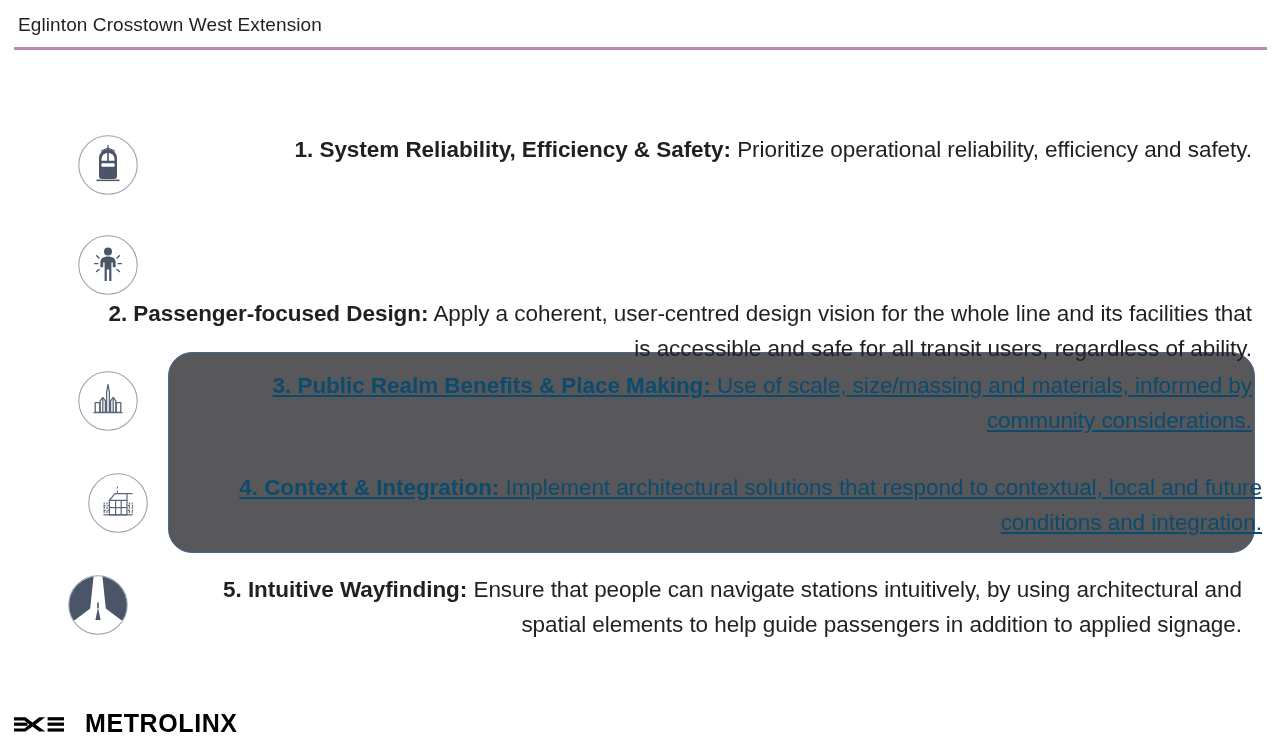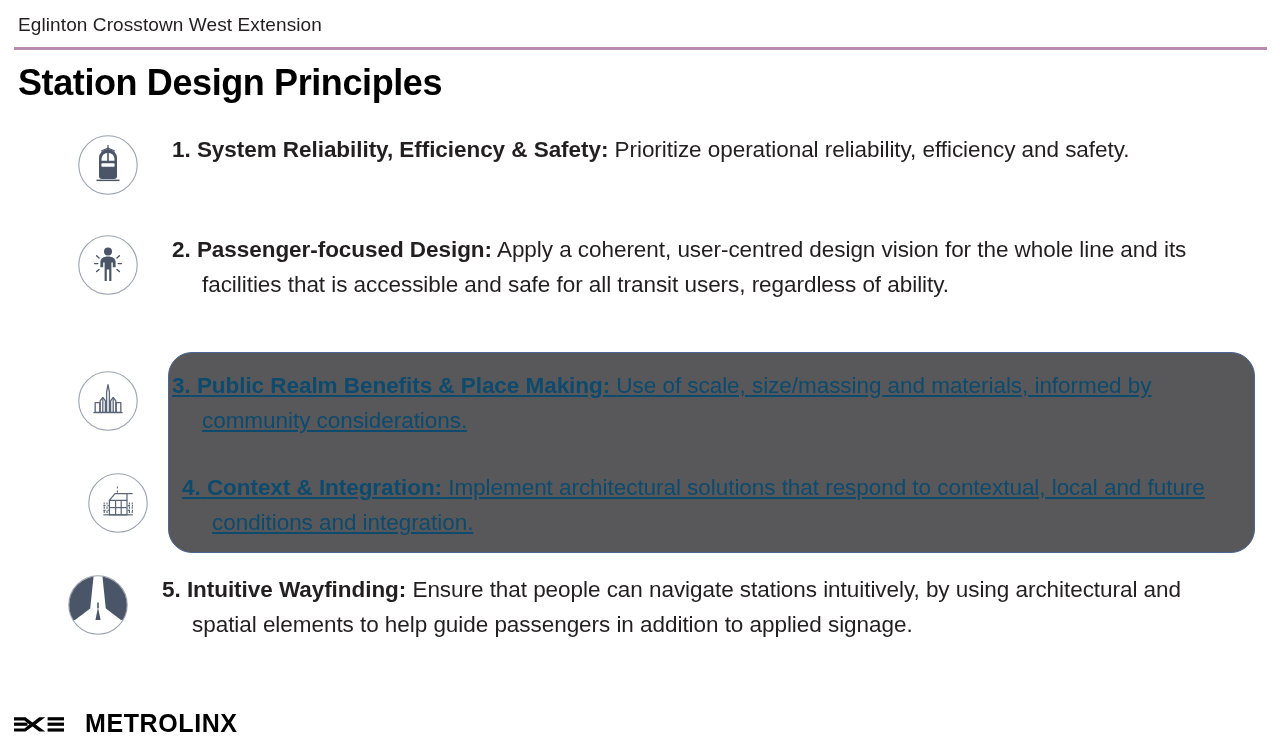--- a/index.html
+++ b/index.html
@@ -71,21 +71,21 @@
     width: 1280px;
   }
 
   .principle {
     position: absolute;
     display: flex;
     align-items: flex-start;
   }
 
   .p1 { left: 70px; top: 132px; width: 1200px; }
-  .p2 { left: 70px; top: 232px; width: 1200px; }
+  .p2 { left: 70px; top: 232px; width: 1200px; flex-direction: column; }
   .p3 { left: 70px; top: 368px; width: 1200px; }
   .p4 { left: 80px; top: 470px; width: 1200px; }
   .p5 { left: 60px; top: 572px; width: 1200px; }
 
   .icon-wrap {
     width: 76px;
     min-width: 76px;
     display: flex;
     justify-content: center;
     align-items: flex-start;
@@ -100,20 +100,21 @@
 
   .ptext {
     flex: 1;
     padding-left: 56px;
     font-size: 22.5px;
     line-height: 35px;
     color: #231f20;
     letter-spacing: -0.05px;
     text-indent: -30px;
     padding-right: 18px;
+    text-align: right;
   }
 
   .ptext .num {
     font-weight: 700;
   }
 
   .ptext .lead {
     font-weight: 700;
   }
 
@@ -147,21 +148,20 @@
     line-height: 1;
   }
 </style>
 </head>
 <body>
 
 <div class="slide">
 
   <div class="eyebrow">Eglinton Crosstown West Extension</div>
   <div class="rule"></div>
-  <h1 class="title">Station Design Principles</h1>
 
   <div class="highlight-box"></div>
 
   <div class="principles">
 
     <div class="principle p1">
       <div class="icon-wrap">
         <svg class="icon-circle" viewBox="0 0 62 62">
           <circle cx="31" cy="31" r="29.2" fill="none" stroke="#9aa3b0" stroke-width="1.1"></circle>
           <g fill="#4a5568">

